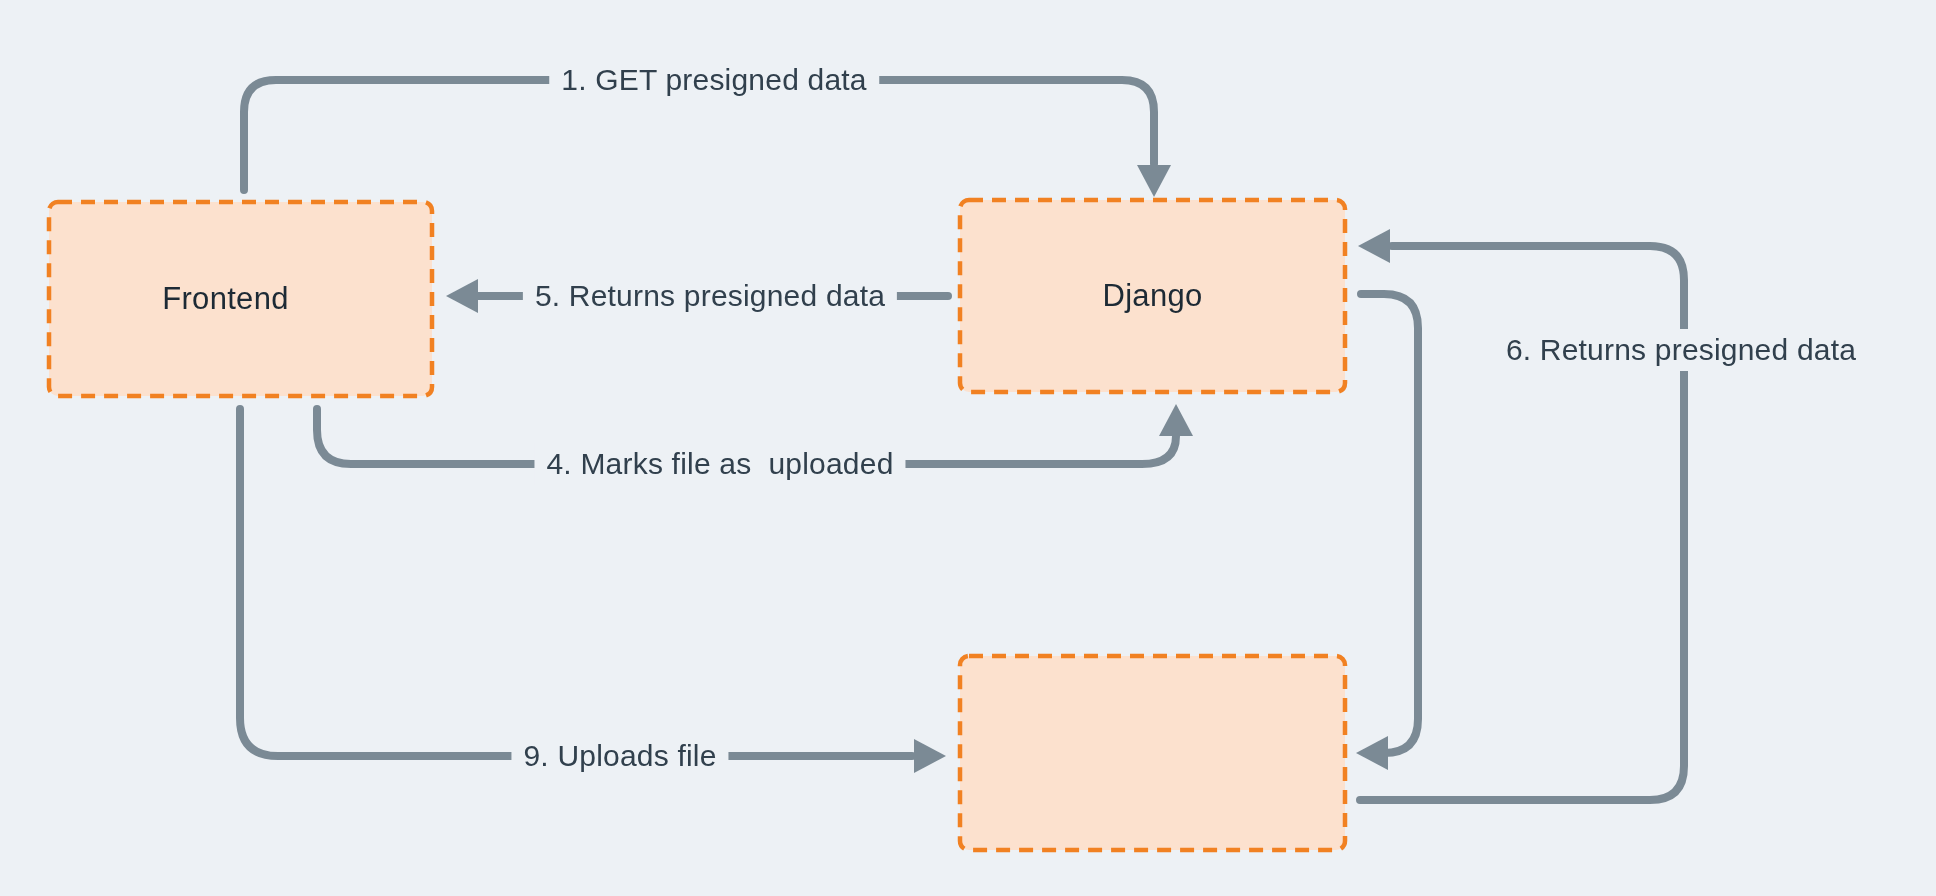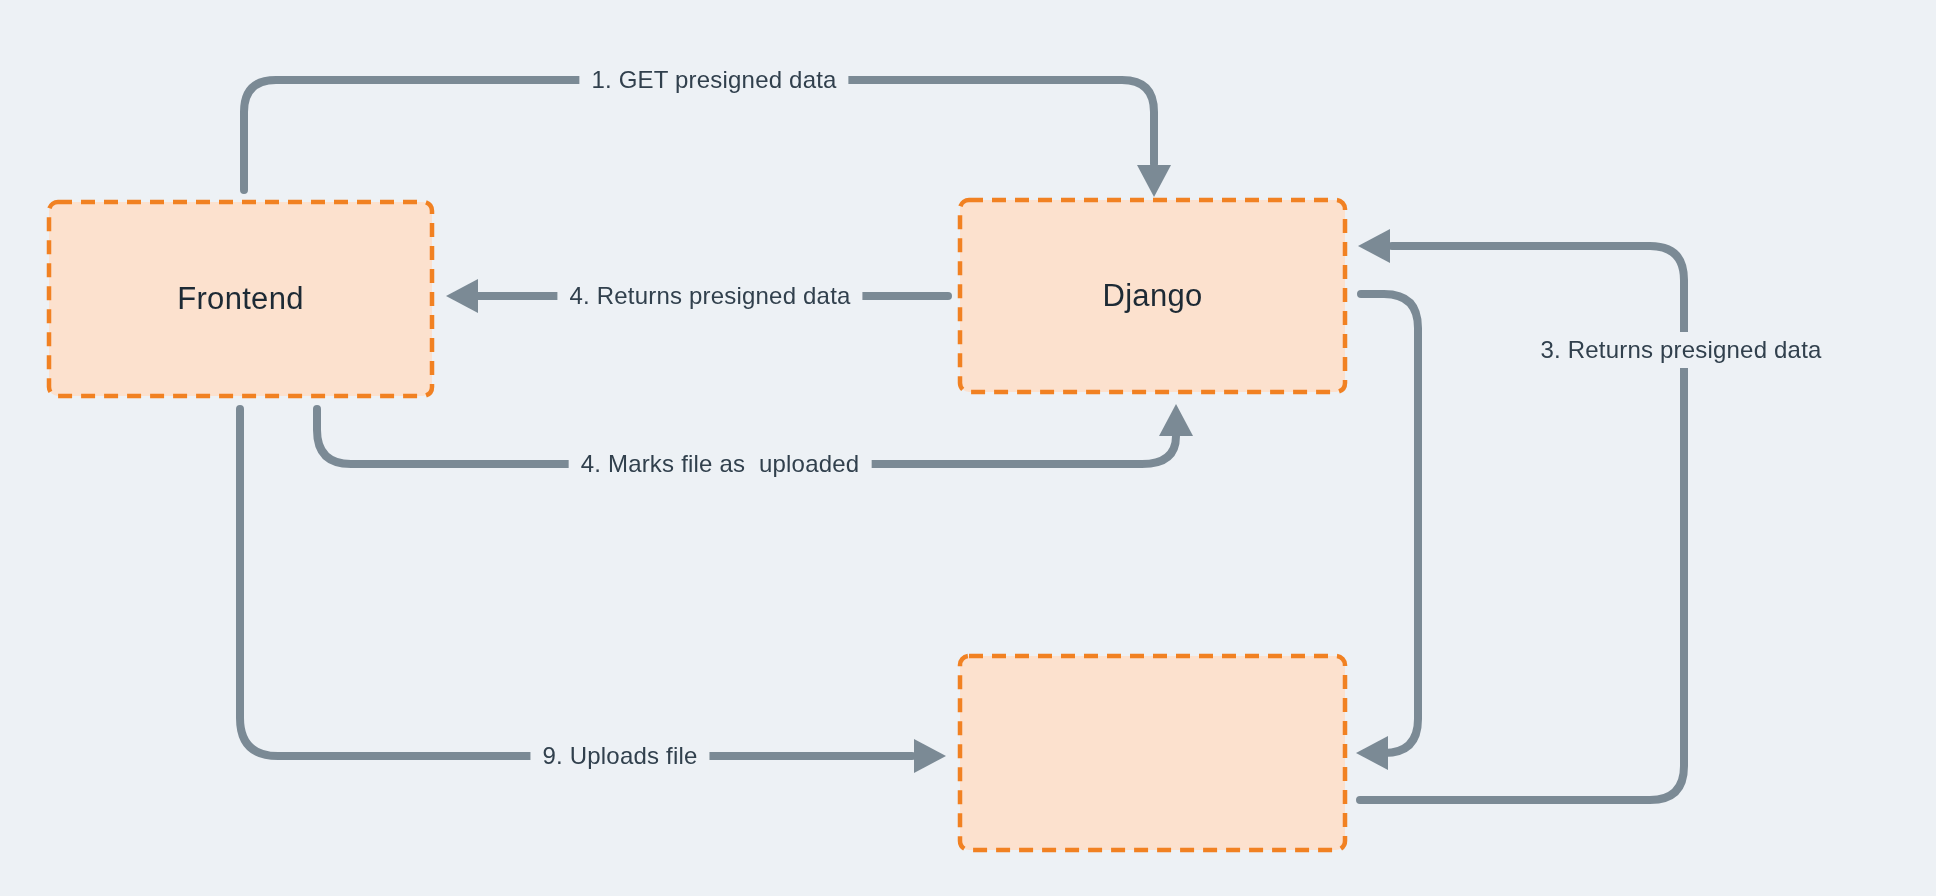--- a/index.html
+++ b/index.html
@@ -28,21 +28,21 @@
     font-weight: 500;
     letter-spacing: 0.3px;
     color: #1d2a35;
     pointer-events: none;
   }
   .edge-label {
     position: absolute;
     transform: translate(-50%, -50%);
     background: #edf1f5;
     padding: 4px 12px;
-    font-size: 24px;
+    font-size: 30px;
     font-weight: 500;
     letter-spacing: 0.2px;
     color: #31404d;
     white-space: pre;
     pointer-events: none;
   }
 </style>
 </head>
 <body>
 
@@ -74,22 +74,22 @@
       <polygon points="1358,246 1390,229 1390,263"></polygon>
     </g>
 
     <g fill="#fce1ce" stroke="#f18122" stroke-width="4.5" stroke-dasharray="14 9">
       <rect x="49" y="202" width="383" height="194" rx="9"></rect>
       <rect x="960" y="200" width="385" height="192" rx="9"></rect>
       <rect x="960" y="656" width="385" height="194" rx="9"></rect>
     </g>
   </svg>
 
-  <div class="node-label" style="left:49px;  top:202px; width:383px; height:194px;">Frontend</div>
+  <div class="node-label" style="left:34px;  top:202px; width:383px; height:194px;">Frontend</div>
   <div class="node-label" style="left:960px; top:200px; width:385px; height:192px;">Django</div>
 
   <div class="edge-label" style="left:714px;  top:80px;">1. GET presigned data</div>
-  <div class="edge-label" style="left:1681px; top:350px;">3. Returns presigned data</div>
-  <div class="edge-label" style="left:710px;  top:296px;">4. Returns presigned data</div>
+  <div class="edge-label" style="left:1681px; top:350px;">6. Returns presigned data</div>
+  <div class="edge-label" style="left:710px;  top:296px;">5. Returns presigned data</div>
   <div class="edge-label" style="left:620px;  top:756px;">9. Uploads file</div>
   <div class="edge-label" style="left:720px;  top:464px;">4. Marks file as  uploaded</div>
 
 </div>
 
 </body></html>

